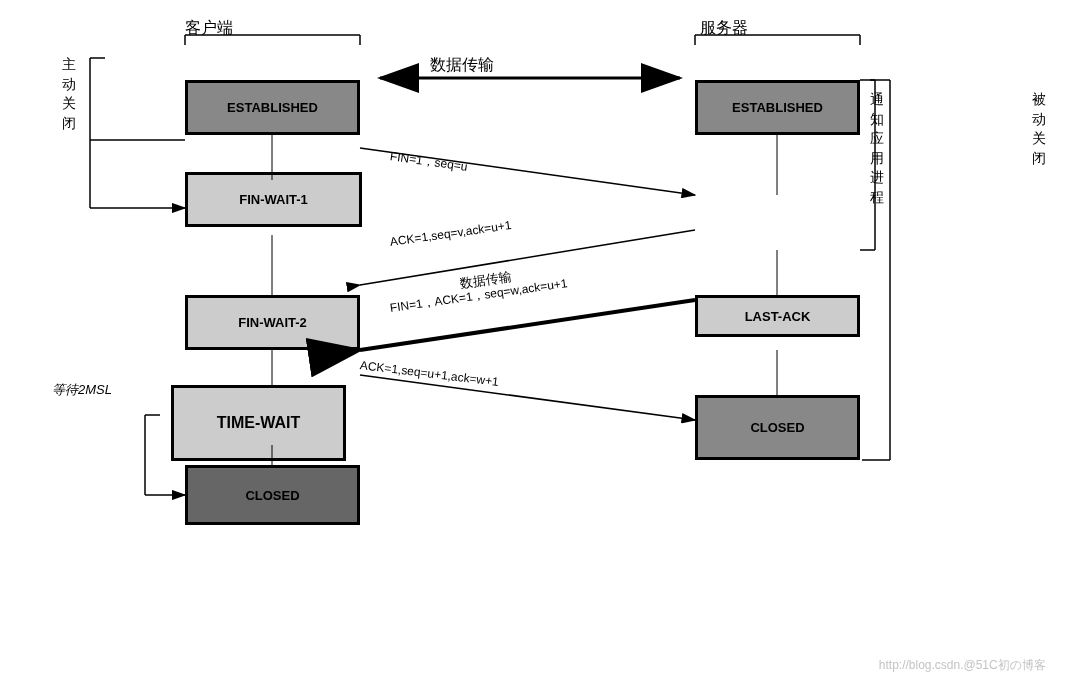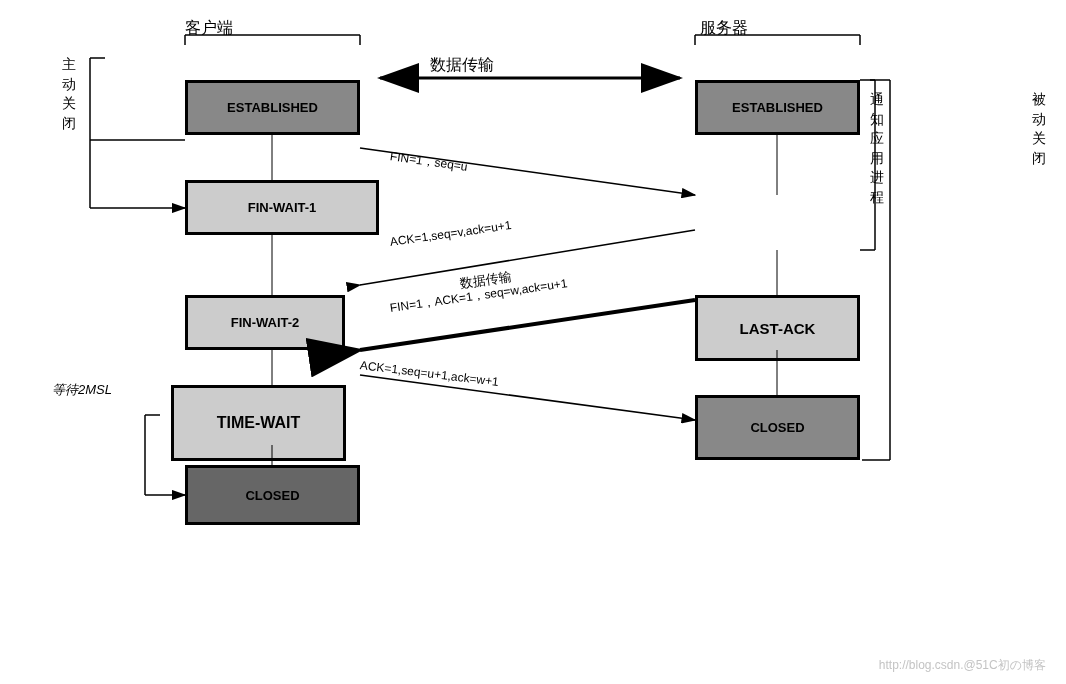--- a/index.html
+++ b/index.html
@@ -110,42 +110,42 @@
   <div style="position:absolute; left:870px; top:90px; font-size:14px; color:#000; line-height:1.4;">
     通<br>知<br>应<br>用<br>进<br>程
   </div>
 
   <div class="label" style="left:52px; top:381px; font-size:13px;font-style:italic;">等待2MSL</div>
 
   <div class="state-box dark" style="left:185px; top:80px; width:175px; height:55px; font-size:13px;">
     ESTABLISHED
   </div>
 
-  <div class="state-box light" style="left:185px; top:180px; width:194px; height:55px; font-size:13px;">
+  <div class="state-box light" style="left:185px; top:172px; width:177px; height:55px; font-size:13px;">
     FIN-WAIT-1
   </div>
 
-  <div class="state-box light" style="left:185px; top:295px; width:160px; height:55px; font-size:13px;">
+  <div class="state-box light" style="left:185px; top:295px; width:175px; height:55px; font-size:13px;">
     FIN-WAIT-2
   </div>
 
   <div class="state-box light" style="left:171px; top:385px; width:175px; height:76px; font-size:16px;">
     TIME-WAIT
   </div>
 
   <div class="state-box darkest" style="left:185px; top:465px; width:175px; height:60px; font-size:13px; background:#666;">
     CLOSED
   </div>
 
   <div class="state-box dark" style="left:695px; top:80px; width:165px; height:55px; font-size:13px;">
     ESTABLISHED
   </div>
 
 
-  <div class="state-box light" style="left:695px; top:295px; width:165px; height:66px; font-size:15px;text-align:right;">
+  <div class="state-box light" style="left:695px; top:295px; width:165px; height:42px; font-size:13px;text-align:right;">
     LAST-ACK
   </div>
 
   <div class="state-box dark" style="left:695px; top:395px; width:165px; height:65px; font-size:13px;">
     CLOSED
   </div>
 
   <svg class="arrows-svg" xmlns="http://www.w3.org/2000/svg">
 
     <defs>

